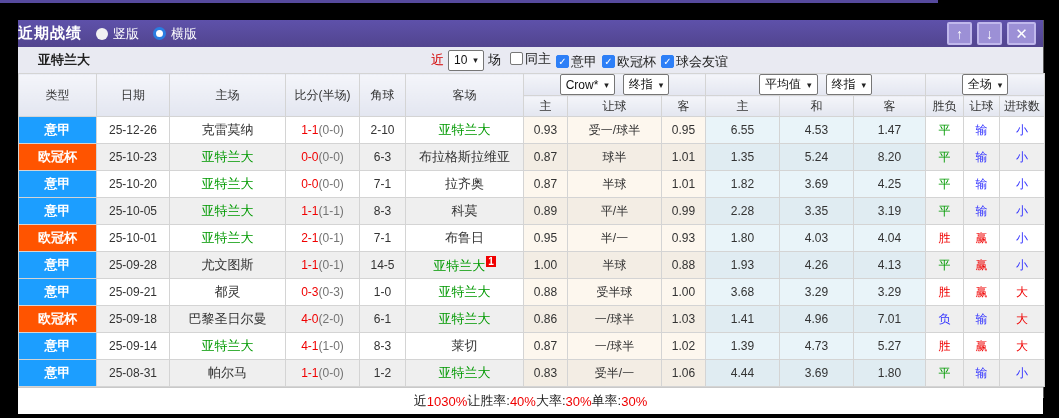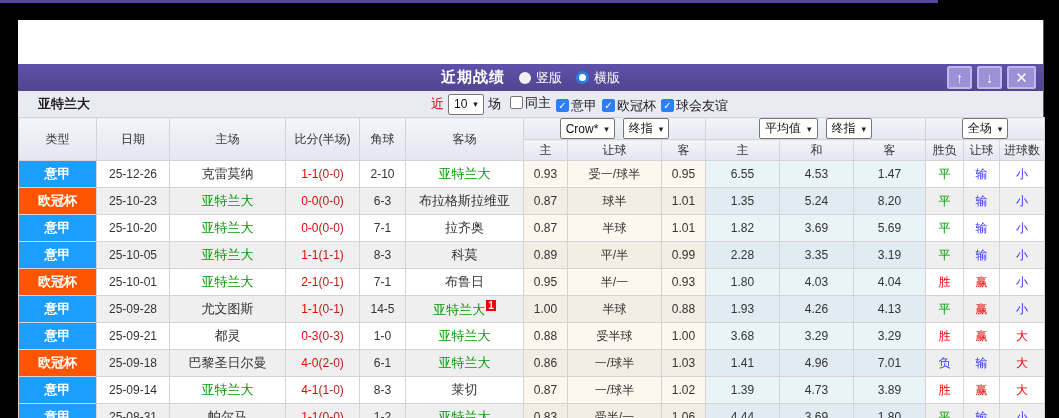--- a/index.html
+++ b/index.html
@@ -9,21 +9,21 @@
   }
   .back-strip{position:absolute;left:0;top:0;width:938px;height:3px;background:#564a9e;}
   .panel{
     position:absolute;left:18px;top:20px;width:1026px;height:378px;
     background:#fff;display:flex;flex-direction:column;
     border-right:1px solid #5a5a5a;border-bottom:2px solid #7a7a7a;box-sizing:border-box;
   }
   
   .titlebar{
     height:27px;flex:0 0 27px;background:linear-gradient(#5e51aa,#52458f);
-    position:relative;display:flex;align-items:center;justify-content:center;color:#fff;margin-top:44px;
+    position:relative;display:flex;align-items:center;color:#fff;
   }
   .title-group{display:flex;align-items:center;gap:14px;}
   .title{font-size:15px;font-weight:bold;letter-spacing:1px;}
   .radio-item{display:flex;align-items:center;gap:5px;font-size:13px;cursor:pointer;}
   .radio{width:12px;height:12px;border-radius:50%;background:#f2f2f2;box-sizing:border-box;display:inline-block;}
   .radio.selected{background:#fff;border:3px solid #2a7de1;width:13px;height:13px;}
   .win-buttons{position:absolute;right:7px;top:2px;display:flex;gap:5px;}
   .win-btn{
     width:25px;height:23px;background:#9c90d6;border:2px solid #c0b8ec;border-radius:2px;
     display:flex;align-items:center;justify-content:center;color:#fff;font-weight:bold;
@@ -64,21 +64,21 @@
   .grid tbody td.warm{background:#fdf7ee;}
   .grid tbody tr:nth-child(even) td.warm{background:#f3ede4;}
   .grid tbody td.cool{background:#e9f4f9;}
   .grid tbody tr:nth-child(even) td.cool{background:#e0ecf2;}
   .type-cell{padding:0;}
   .badge{width:100%;height:100%;display:flex;align-items:center;justify-content:center;color:#fff;font-weight:bold;font-size:13px;}
   .team-name{font-size:13px;color:#333;}
   .team-name.self{color:#009900;}
   .num-badge{background:#f00000;color:#fff;font-size:10px;font-weight:bold;padding:0 2px;margin-left:1px;vertical-align:super;line-height:11px;}
   .score{color:#f00000;}
-  .half{color:#b91c1c;}
+  .half{color:#737373;}
   .res{font-size:13px;}
   
   .footerbar{
     height:26px;flex:0 0 26px;background:#fff;border-top:1px solid #c9c9c9;
     display:flex;align-items:center;justify-content:center;font-size:13px;color:#222;
   }
   .footerbar .red{color:#f00000;}
 </style>
 </head>
 <body>
@@ -254,21 +254,21 @@
           <td>25-10-20</td>
           <td><span class="team-name self">亚特兰大</span></td>
           <td><span class="score">0-0</span><span class="half">(0-0)</span></td>
           <td>7-1</td>
           <td><span class="team-name">拉齐奥</span></td>
           <td class="warm">0.87</td>
           <td class="warm">半球</td>
           <td class="warm">1.01</td>
           <td class="cool">1.82</td>
           <td class="cool">3.69</td>
-          <td class="cool">5.69</td>
+          <td class="cool">4.25</td>
           <td class="res" style="color: rgb(0, 153, 0);">平</td>
           <td class="res" style="color: rgb(51, 51, 255);">输</td>
           <td class="res" style="color: rgb(51, 51, 255);">小</td>
         </tr>
         <tr>
           <td class="type-cell">
             <div class="badge" style="background: rgb(28, 158, 255);">意甲</div>
           </td>
           <td>25-10-05</td>
           <td><span class="team-name self">亚特兰大</span></td>
@@ -368,21 +368,21 @@
           <td>25-09-14</td>
           <td><span class="team-name self">亚特兰大</span></td>
           <td><span class="score">4-1</span><span class="half">(1-0)</span></td>
           <td>8-3</td>
           <td><span class="team-name">莱切</span></td>
           <td class="warm">0.87</td>
           <td class="warm">一/球半</td>
           <td class="warm">1.02</td>
           <td class="cool">1.39</td>
           <td class="cool">4.73</td>
-          <td class="cool">3.89</td>
+          <td class="cool">5.27</td>
           <td class="res" style="color: rgb(240, 0, 0);">胜</td>
           <td class="res" style="color: rgb(240, 0, 0);">赢</td>
           <td class="res" style="color: rgb(240, 0, 0);">大</td>
         </tr>
         <tr>
           <td class="type-cell">
             <div class="badge" style="background: rgb(28, 158, 255);">意甲</div>
           </td>
           <td>25-08-31</td>
           <td><span class="team-name">帕尔马</span></td>

